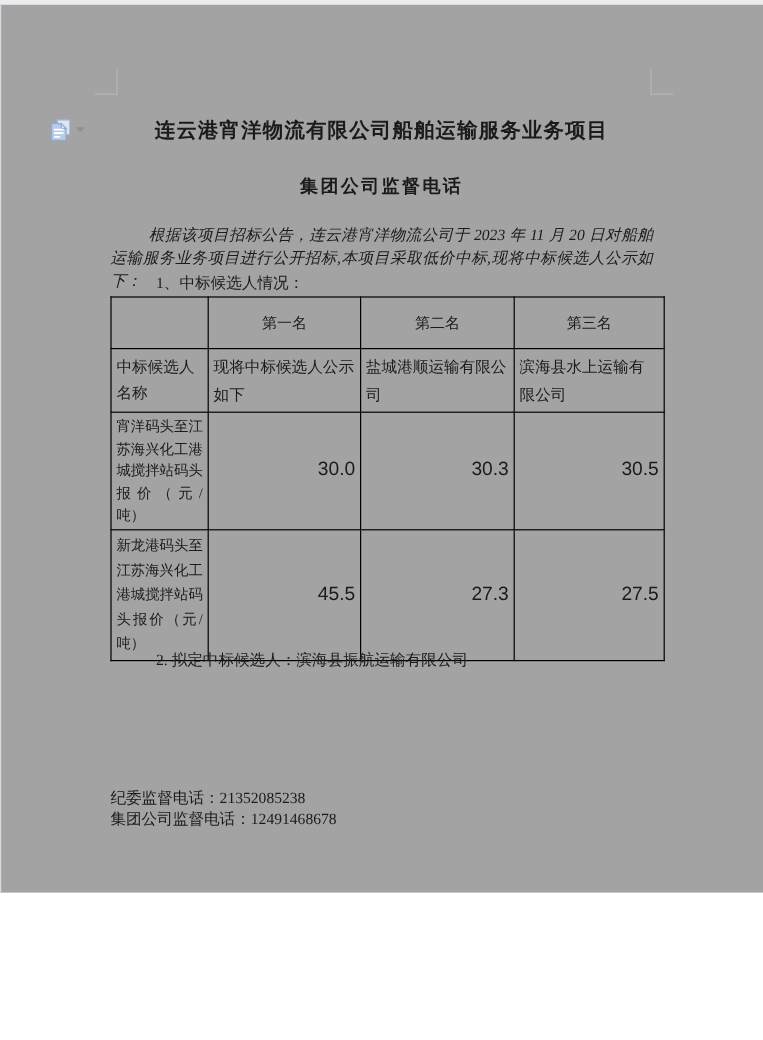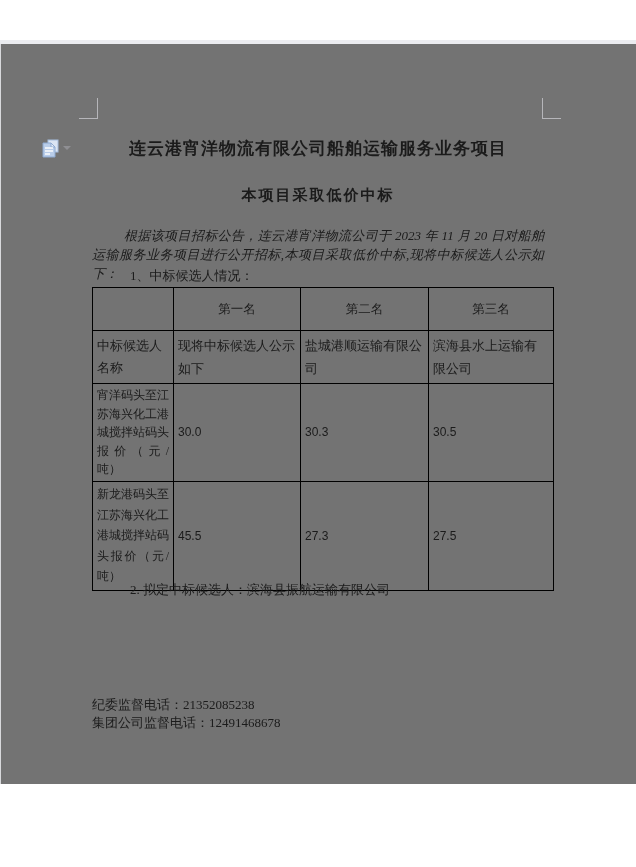--- a/index.html
+++ b/index.html
@@ -1,18 +1,18 @@
 <!DOCTYPE html>
 <html><head>
 <meta charset="utf-8">
 <style>
   html,body{margin:0;padding:0;background:#fff;}
   .page{
-    position:relative;width:636px;height:744px;background:#737373;overflow:hidden;
-    font-family:"Liberation Serif","DejaVu Serif",serif;color:#1b1b1b;margin-top:40px;
+    position:relative;width:636px;height:744px;background:#a3a3a3;overflow:hidden;
+    font-family:"Liberation Serif","DejaVu Serif",serif;color:#1b1b1b;
   }
   .edge-top{position:absolute;left:0;top:0;width:636px;height:4px;background:#ebecf0;}
   .edge-left{position:absolute;left:0;top:4px;width:1px;height:853px;background:#d8d9dc;}
   .edge-bottom{position:absolute;left:0;top:857px;width:636px;height:10px;background:#e9eaee;border-top:1px solid #d9dadf;}
 
   .crop{position:absolute;width:18px;height:20px;}
   .crop-tl{left:79px;top:58px;border-right:1px solid #b6b6ba;border-bottom:1px solid #b6b6ba;}
   .crop-tr{left:542px;top:58px;border-left:1px solid #b6b6ba;border-bottom:1px solid #b6b6ba;}
   .crop-bl{left:79px;top:822px;border-right:1px solid #b6b6ba;border-top:1px solid #b6b6ba;}
   .crop-br{left:540px;top:822px;border-left:1px solid #b6b6ba;border-top:1px solid #b6b6ba;}
@@ -34,21 +34,21 @@
   table.bid{position:absolute;left:92px;top:247px;border-collapse:collapse;table-layout:fixed;
     font-size:12.5px;}
   table.bid td{border:1px solid #000;padding:2px 4px;vertical-align:middle;overflow:hidden;}
   .c0{width:81px;} .c1{width:127px;} .c2{width:128px;} .c3{width:125px;}
   tr.r-rank td{height:38px;text-align:center;}
   tr.r-name td{height:48px;text-align:left;line-height:23px;font-size:13px;}
   tr.r-name td.lbl{font-size:13px;line-height:22px;}
   tr.r-p1 td{height:91px;} tr.r-p2 td{height:104px;}
   td.route{font-size:12px;line-height:18.5px;text-align:justify;text-justify:inter-character;padding:2px 4px;}
   tr.r-p2 td.route{line-height:20.5px;}
-  td.num{text-align:left;font-family:"Liberation Sans","DejaVu Sans",sans-serif;font-size:12px;}
+  td.num{text-align:right;font-family:"Liberation Sans","DejaVu Sans",sans-serif;font-size:16px;}
 
   .item2{position:absolute;left:92px;top:538px;width:452px;font-size:13px;line-height:24px;padding-left:38px;box-sizing:border-box;}
   .item3{position:absolute;left:92px;top:558px;width:452px;font-size:13px;line-height:24.3px;
     text-align:justify;text-indent:38px;}
   .phones{position:absolute;left:92px;top:656px;width:452px;font-size:13px;line-height:17.5px;}
   .sig{position:absolute;left:92px;top:708px;width:452px;font-size:13px;line-height:20px;text-align:right;}
   .sig .sig-name{padding-right:5px;}
   .sig .sig-date{padding-right:12px;}
 </style>
 </head>
@@ -71,21 +71,21 @@
       <path d="M1 4 L9 4 L13 8 L13 18 L1 18 Z" fill="#b9cde9" stroke="#8fabd2" stroke-width="1"></path>
       <path d="M9 4 L9 8 L13 8 Z" fill="#e7eef8" stroke="#8fabd2" stroke-width="1"></path>
       <line x1="3" y1="9" x2="11" y2="9" stroke="#ffffff" stroke-width="1.4"></line>
       <line x1="3" y1="12" x2="11" y2="12" stroke="#ffffff" stroke-width="1.4"></line>
       <line x1="3" y1="15" x2="8" y2="15" stroke="#ffffff" stroke-width="1.4"></line>
     </svg>
     <span class="drop-arrow"></span>
   </div>
 
   <div class="title">连云港宵洋物流有限公司船舶运输服务业务项目</div>
-  <div class="subtitle">本项目采取低价中标</div>
+  <div class="subtitle">集团公司监督电话</div>
 
   <div class="intro">根据该项目招标公告，连云港宵洋物流公司于 2023 年 11 月 20 日对船舶运输服务业务项目进行公开招标,本项目采取低价中标,现将中标候选人公示如下：</div>
   <div class="item1">1、中标候选人情况：</div>
 
   <table class="bid">
     <colgroup>
         <col class="c0">
         <col class="c1">
         <col class="c2">
         <col class="c3">

